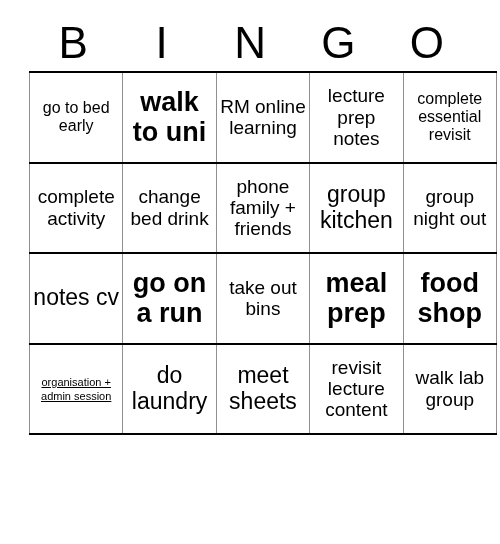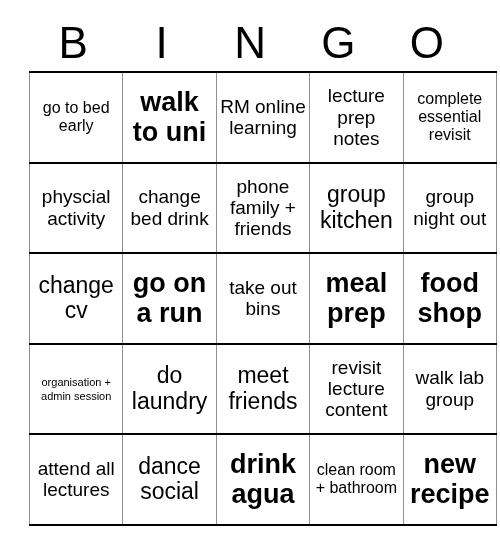--- a/index.html
+++ b/index.html
@@ -67,21 +67,21 @@
     word-wrap: break-word;
     background: #ffffff;
   }
   .cell-text {
     display: block;
     width: 100%;
     line-height: 1.12;
     color: #000000;
   }
   
-  .fs-xs  { font-size: 11px; line-height: 1.28; }
+  .fs-xs  { font-size: 11px; line-height: 1.28; text-decoration: underline; }
   .fs-sm  { font-size: 16px; }
   .fs-md  { font-size: 19px; }
   .fs-lg  { font-size: 23px; }
   .fs-xl  { font-size: 27px; font-weight: bold; }
 </style>
 </head>
 <body>
 
 <div id="bingo-card">
 
@@ -107,38 +107,38 @@
           </td>
         <td class="bingo-cell">
             <span class="cell-text fs-md">lecture prep notes</span>
           </td>
         <td class="bingo-cell">
             <span class="cell-text fs-sm">complete essential revisit</span>
           </td>
       </tr>
       <tr>
         <td class="bingo-cell">
-            <span class="cell-text fs-md">physcial activity</span>
+            <span class="cell-text fs-md">complete activity</span>
           </td>
         <td class="bingo-cell">
             <span class="cell-text fs-md">change bed drink</span>
           </td>
         <td class="bingo-cell">
             <span class="cell-text fs-md">phone family + friends</span>
           </td>
         <td class="bingo-cell">
             <span class="cell-text fs-lg">group kitchen</span>
           </td>
         <td class="bingo-cell">
             <span class="cell-text fs-md">group night out</span>
           </td>
       </tr>
       <tr>
         <td class="bingo-cell">
-            <span class="cell-text fs-lg">change cv</span>
+            <span class="cell-text fs-lg">notes cv</span>
           </td>
         <td class="bingo-cell">
             <span class="cell-text fs-xl">go on a run</span>
           </td>
         <td class="bingo-cell">
             <span class="cell-text fs-md">take out bins</span>
           </td>
         <td class="bingo-cell">
             <span class="cell-text fs-xl">meal prep</span>
           </td>
@@ -147,42 +147,25 @@
           </td>
       </tr>
       <tr>
         <td class="bingo-cell">
             <span class="cell-text fs-xs">organisation + admin session</span>
           </td>
         <td class="bingo-cell">
             <span class="cell-text fs-lg">do laundry</span>
           </td>
         <td class="bingo-cell">
-            <span class="cell-text fs-lg">meet friends</span>
+            <span class="cell-text fs-lg">meet sheets</span>
           </td>
         <td class="bingo-cell">
             <span class="cell-text fs-md">revisit lecture content</span>
           </td>
         <td class="bingo-cell">
             <span class="cell-text fs-md">walk lab group</span>
           </td>
       </tr>
-      <tr>
-        <td class="bingo-cell">
-            <span class="cell-text fs-md">attend all lectures</span>
-          </td>
-        <td class="bingo-cell">
-            <span class="cell-text fs-lg">dance social</span>
-          </td>
-        <td class="bingo-cell">
-            <span class="cell-text fs-xl">drink agua</span>
-          </td>
-        <td class="bingo-cell">
-            <span class="cell-text fs-sm">clean room + bathroom</span>
-          </td>
-        <td class="bingo-cell">
-            <span class="cell-text fs-xl">new recipe</span>
-          </td>
-      </tr>
     </tbody>
   </table>
 
 </div>
 
 </body></html>

